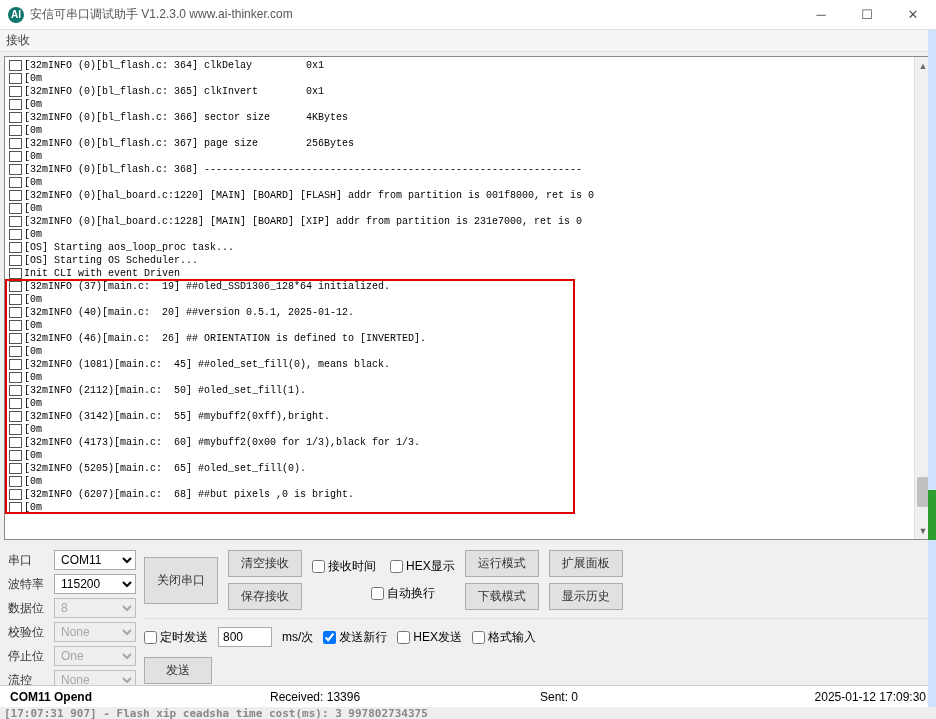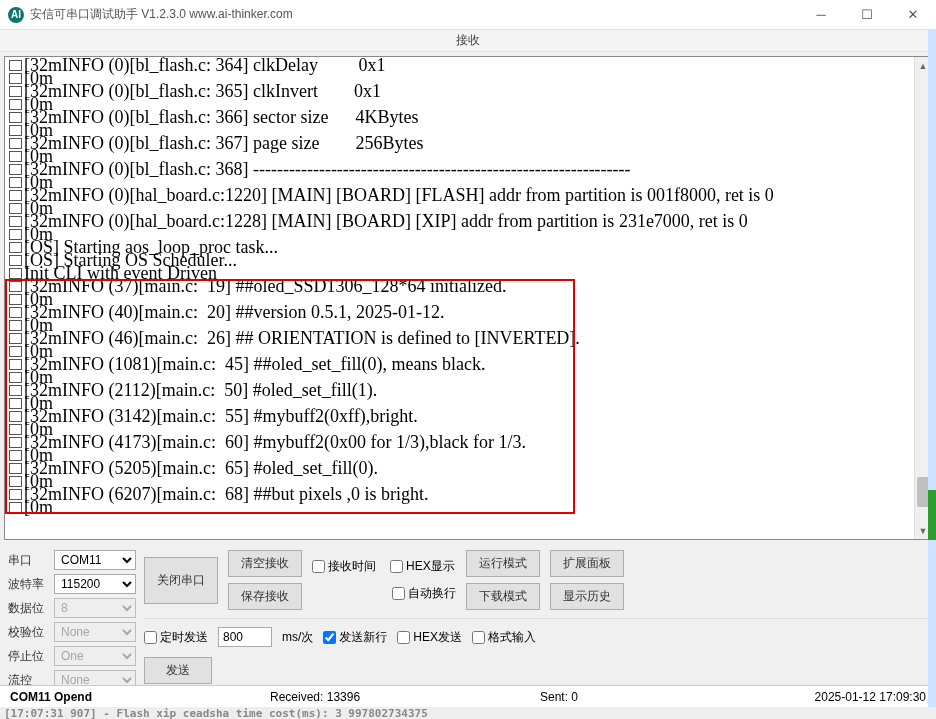--- a/index.html
+++ b/index.html
@@ -2,23 +2,23 @@
 <html><head>
 <meta charset="utf-8">
 <style>
 * { box-sizing: border-box; margin: 0; padding: 0; }
 body { font-family: "Microsoft YaHei", Arial, sans-serif; font-size: 12px; background: #f0f0f0; width: 936px; height: 719px; overflow: hidden; position: relative; }
 .titlebar { height: 30px; background: #fff; display: flex; align-items: center; padding: 0 0 0 8px; border-bottom: 1px solid #e0e0e0; }
 .titlebar .logo { width: 16px; height: 16px; border-radius: 50%; background: #0f766e; color: #fff; font-size: 10px; display: flex; align-items: center; justify-content: center; margin-right: 6px; font-weight: bold; }
 .titlebar .title { color: #555; font-size: 12px; }
 .titlebar .wincontrols { margin-left: auto; display: flex; }
 .titlebar .wincontrols div { width: 46px; height: 30px; display: flex; align-items: center; justify-content: center; color: #555; font-size: 13px; }
-.section-label { background: #f5f5f5; padding: 2px 6px; color: #444; border-bottom: 1px solid #e0e0e0; text-align: center; }
+.section-label { background: #f5f5f5; padding: 2px 6px; color: #444; border-bottom: 1px solid #e0e0e0; }
 .terminal-wrap { position: relative; margin: 4px; border: 1px solid #888; background: #fff; height: 484px; overflow: hidden; }
-.terminal { font-family: Liberation Serif, serif; font-size: 18px; line-height: 13px; white-space: pre; padding: 2px 4px; color: #000; }
+.terminal { font-family: Liberation Mono, monospace; font-size: 10px; line-height: 13px; white-space: pre; padding: 2px 4px; color: #000; }
 .terminal .row { display: flex; align-items: flex-start; }
 .terminal .chk { width: 13px; height: 11px; border: 1px solid #555; margin-right: 2px; flex-shrink: 0; margin-top:1px;}
 .redbox { position: absolute; border: 2px solid #e00000; pointer-events: none; }
 .scroll-v { position: absolute; right: 0; top: 0; bottom: 0; width: 17px; background: #f0f0f0; border-left: 1px solid #ddd; }
 .scroll-v .arrow { height: 17px; display: flex; align-items: center; justify-content: center; color: #666; font-size: 9px; }
 .scroll-v .thumb { position: absolute; left: 2px; right: 2px; background: #c0c0c0; border-radius: 2px; }
 .bottom-panel { padding: 6px 8px 4px 8px; display: flex; gap: 8px; }
 .left-settings { display: grid; grid-template-columns: 42px 82px; gap: 4px 4px; align-items: center; }
 .left-settings label { color: #333; text-align: left; }
 .left-settings select { height: 20px; border: 1px solid #aaa; background: #fff; padding: 0 2px; font-size: 12px; width: 82px;}
@@ -94,21 +94,21 @@
         <div style="display:flex;gap:14px;">
           <label class="chkbox">
               <input type="checkbox" style="">
               <span>接收时间</span>
             </label>
           <label class="chkbox">
               <input type="checkbox" style="">
               <span>HEX显示</span>
             </label>
         </div>
-        <label class="chkbox" style="margin-left:80px">
+        <label class="chkbox" style="margin-left:59px">
             <input type="checkbox" style="">
             <span>自动换行</span>
           </label>
       </div>
       <div style="display:flex;flex-direction:column;gap:6px;">
         <div class="btn">运行模式</div>
         <div class="btn">下载模式</div>
       </div>
       <div style="display:flex;flex-direction:column;gap:6px;">
         <div class="btn">扩展面板</div>

